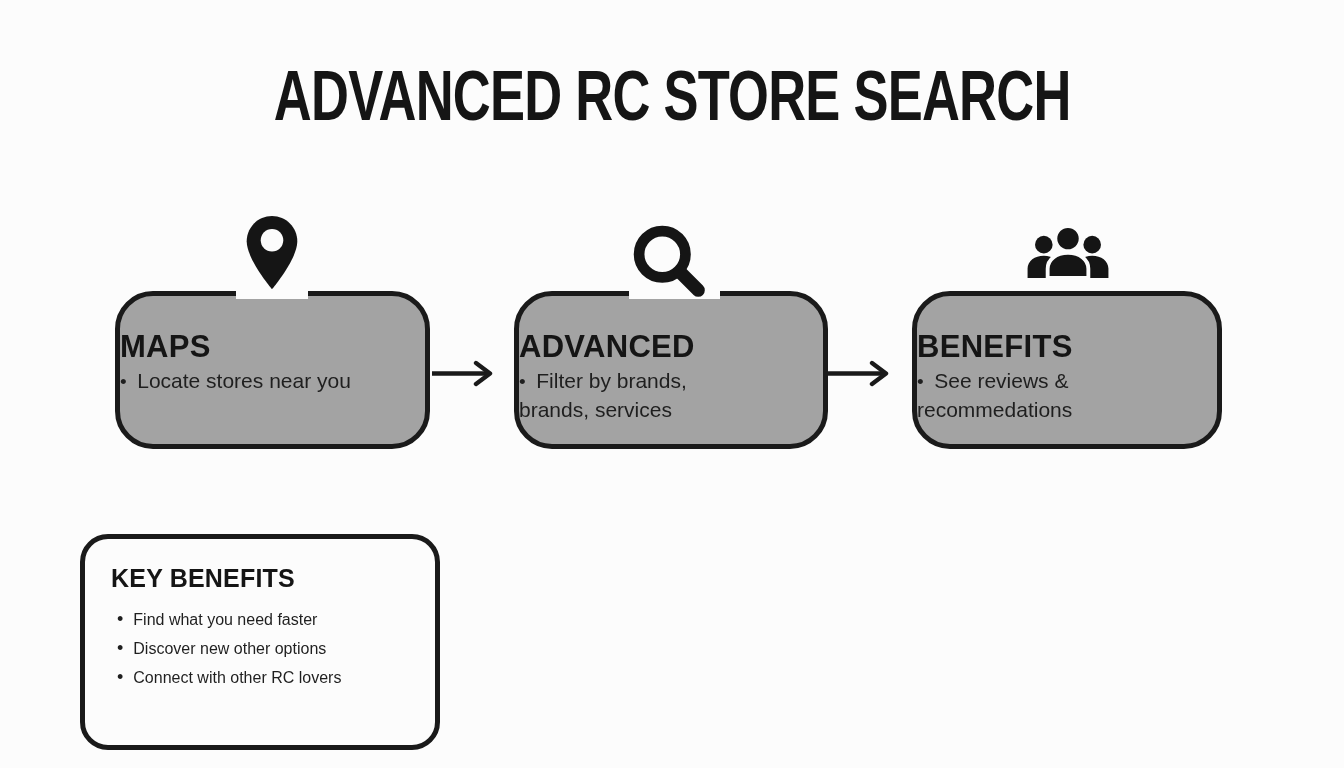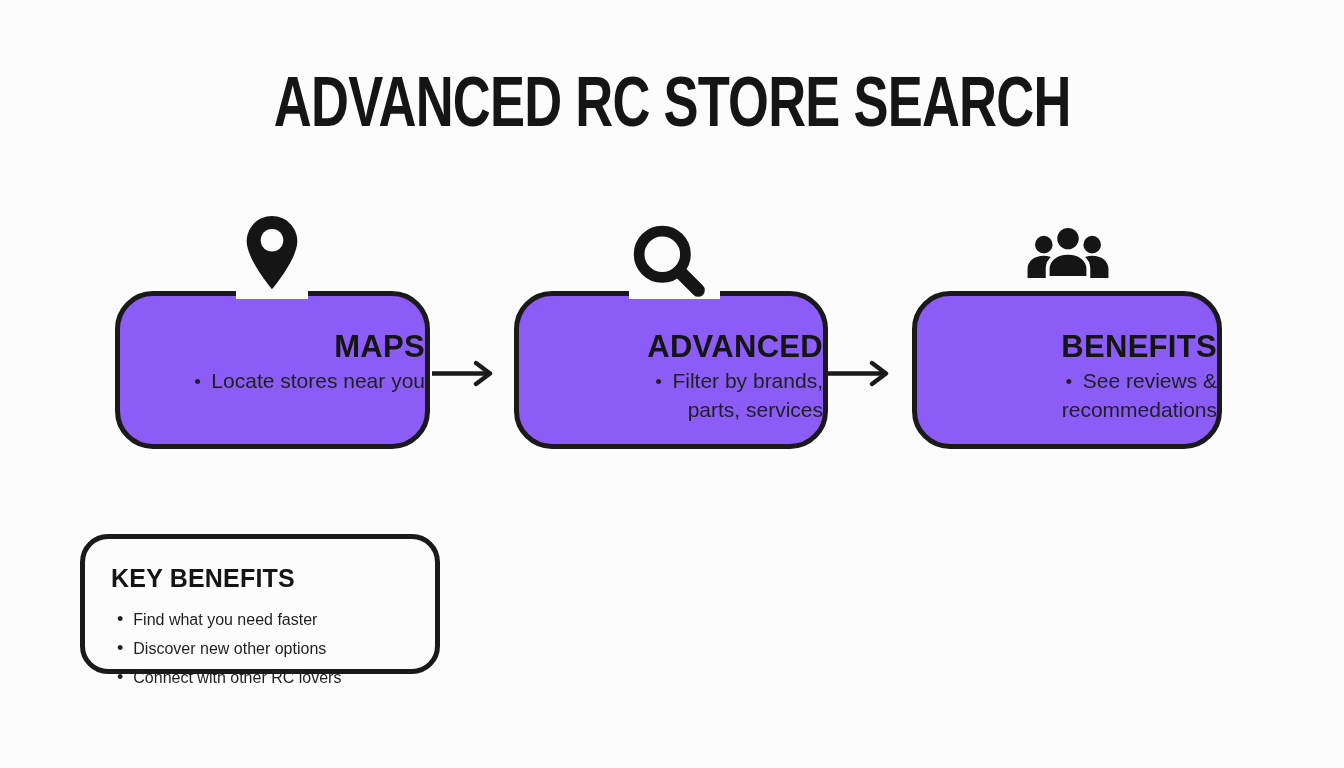--- a/index.html
+++ b/index.html
@@ -13,21 +13,21 @@
   .canvas {
     position: relative;
     width: 1344px;
     height: 768px;
     background: #fcfcfc;
   }
 
   
   .title-wrap {
     position: absolute;
-    top: 64px;
+    top: 58px;
     left: 0;
     width: 1344px;
     text-align: center;
     text-decoration: underline;
   }
   .title {
     display: inline-block;
     font-size: 70px;
     font-weight: bold;
     letter-spacing: -1px;
@@ -38,22 +38,22 @@
     white-space: nowrap;
   }
 
   
   .step-box {
     position: absolute;
     top: 291px;
     height: 158px;
     border: 5px solid #1a1a1a;
     border-radius: 38px;
-    background: #8b5cf6;
-    text-align: right;
+    background: #a3a3a3;
+    text-align: left;
     padding-top: 33px;
     z-index: 1;
   }
   .step-box .step-label {
     font-size: 31px;
     font-weight: bold;
     letter-spacing: 0.3px;
     line-height: 36px;
     color: #151515;
   }
@@ -99,21 +99,21 @@
   #arrow-1 { left: 431px; }
   #arrow-2 { left: 827px; }
   .flow-arrow svg { width: 100%; height: 100%; display: block; }
 
   
   .benefits-box {
     position: absolute;
     left: 80px;
     top: 534px;
     width: 360px;
-    height: 140px;
+    height: 216px;
     border: 5px solid #1a1a1a;
     border-radius: 28px;
     background: #fcfcfc;
     padding: 24px 24px 0 26px;
   }
   .benefits-title {
     font-size: 25px;
     font-weight: bold;
     letter-spacing: 0.2px;
     line-height: 30px;
@@ -174,21 +174,21 @@
     <div class="step-label">MAPS</div>
     <div class="step-lines">
       <div class="step-line with-marker">Locate stores near you</div>
     </div>
   </div>
 
   <div class="step-box" id="box-keywords">
     <div class="step-label">ADVANCED</div>
     <div class="step-lines">
       <div class="step-line with-marker">Filter by brands,</div>
-      <div class="step-line">parts, services</div>
+      <div class="step-line">brands, services</div>
     </div>
   </div>
 
   <div class="step-box" id="box-community">
     <div class="step-label">BENEFITS</div>
     <div class="step-lines">
       <div class="step-line with-marker">See reviews &amp;</div>
       <div class="step-line">recommedations</div>
     </div>
   </div>

